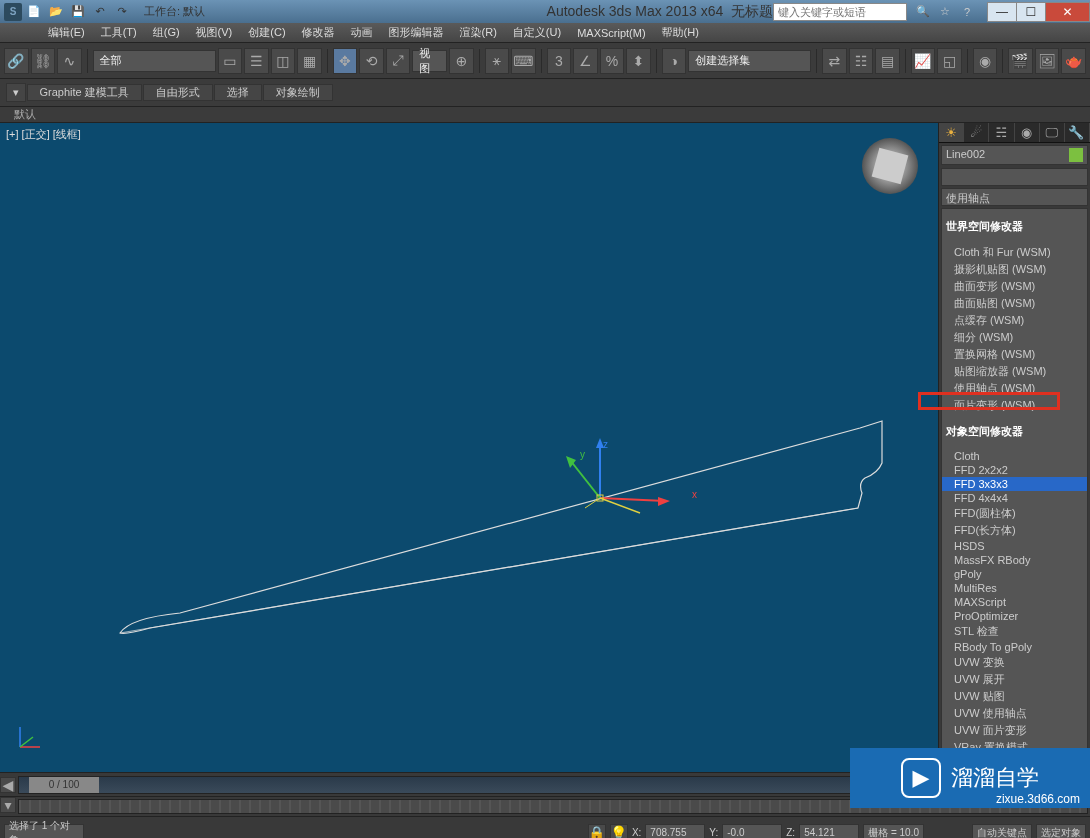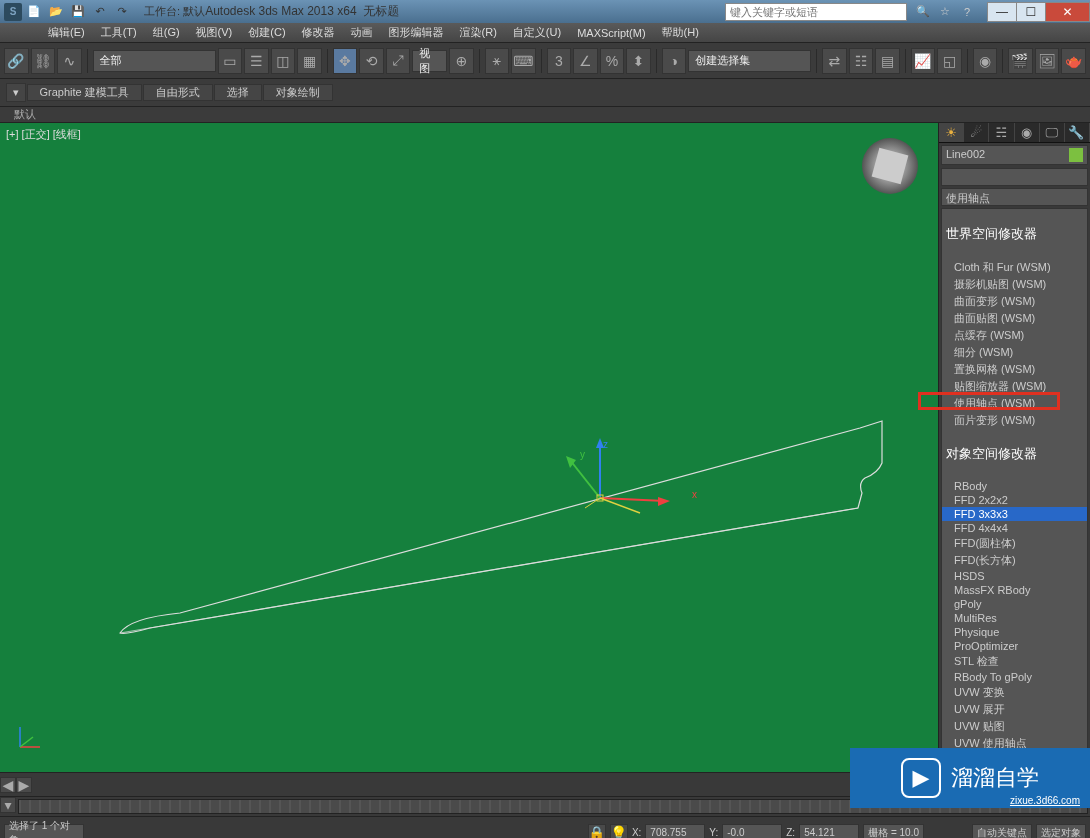--- a/index.html
+++ b/index.html
@@ -4,23 +4,23 @@
   <style>
     * { margin: 0; padding: 0; box-sizing: border-box; font-family: "Microsoft YaHei", Arial, sans-serif; }
     body { width: 1090px; height: 838px; background: #393939; color: #ccc; overflow: hidden; font-size: 11px; position: relative; }
 
     
     .titlebar { height: 23px; background: linear-gradient(#6b93b5, #4a6f8f); display: flex; align-items: center; }
     .titlebar-left { display: flex; align-items: center; gap: 2px; padding-left: 4px; }
     .app-icon { width: 18px; height: 18px; background: #2c4a5e; border-radius: 2px; display: flex; align-items: center; justify-content: center; color: #7da3c1; font-weight: bold; font-size: 10px; }
     .qat-btn { width: 20px; height: 20px; display: flex; align-items: center; justify-content: center; color: #333; }
     .workspace-label { margin-left: 10px; color: #333; font-size: 11px; }
-    .titlebar-center { flex: 1; text-align: left; color: #333; font-size: 12px; }
+    .titlebar-center { flex: 1; text-align: right; color: #333; font-size: 14px; }
     .titlebar-right { display: flex; align-items: center; }
-    .search-box { width: 182px; height: 18px; background: #fff; border: 1px solid #888; margin-right: 5px; padding: 0 4px; font-size: 11px; color: #999; }
+    .search-box { width: 134px; height: 18px; background: #fff; border: 1px solid #888; margin-right: 5px; padding: 0 4px; font-size: 11px; color: #999; }
     .title-ico { width: 18px; height: 18px; display: flex; align-items: center; justify-content: center; margin: 0 2px; }
     .win-controls { display: flex; margin-left: 10px; }
     .win-btn { width: 30px; height: 20px; display: flex; align-items: center; justify-content: center; background: #d8e5f0; border: 1px solid #888; margin-left: -1px; font-size: 12px; color: #333; }
     .win-btn.close { background: #c94a3b; color: #fff; width: 45px; }
 
     
     .menubar { height: 20px; background: linear-gradient(#5a5a5a, #454545); display: flex; align-items: center; padding-left: 40px; border-bottom: 1px solid #222; }
     .menu-item { padding: 2px 8px; color: #ddd; font-size: 11px; }
 
     
@@ -32,35 +32,35 @@
     .tb-dropdown.wide { width: 130px; }
 
     
     .ribbon { height: 28px; background: #3b3b3b; display: flex; align-items: center; padding: 2px 6px; border-bottom: 1px solid #222; gap: 1px; }
     .ribbon-tab { padding: 0 12px; color: #ccc; font-size: 11px; background: #454545; border: 1px solid #333; }
     .ribbon-tab.sml { padding: 2px 6px; }
     .ribbon-sub { height: 16px; background: #3b3b3b; padding-left: 14px; color: #aaa; font-size: 11px; border-bottom: 1px solid #222; }
 
     
     .workspace { display: flex; height: 649px; position: relative; }
-    .viewport { flex: 1; background: #15803d; position: relative; padding-left: 26px; }
+    .viewport { flex: 1; background: #0c4a6e; position: relative; padding-left: 26px; }
     .viewport-label { position: absolute; top: 4px; left: 6px; color: #ddd; font-size: 11px; }
     .viewcube { position: absolute; top: 15px; right: 20px; width: 56px; height: 56px; background: radial-gradient(circle, #aaa 30%, #555 70%); border-radius: 50%; display: flex; align-items: center; justify-content: center; }
     .viewcube-inner { width: 30px; height: 30px; background: #ccc; transform: rotate(15deg); }
 
     
     .right-panel { width: 152px; background: #393939; border-left: 1px solid #222; display: flex; flex-direction: column; }
     .panel-tabs { height: 20px; background: #2a2a2a; display: flex; border-bottom: 1px solid #111; }
     .panel-tab { flex: 1; display: flex; align-items: center; justify-content: center; font-size: 13px; color: #aaa; border-right: 1px solid #444; }
     .panel-tab.active { background: #444; color: #e8b040; }
     .obj-name { height: 20px; background: #555; margin: 2px; padding: 2px 4px; font-size: 11px; border: 1px solid #333; }
     .obj-color { width: 14px; height: 14px; background: #7cc040; float: right; }
     .mod-dropdown { height: 18px; background: #555; margin: 1px 2px; padding: 2px 4px; font-size: 11px; border: 1px solid #333; }
     .mod-list-container { flex: 1; background: #555; margin: 1px 2px; border: 1px solid #333; overflow-y: auto; font-size: 11px; position: relative; }
-    .mod-section { padding: 16px 4px; color: #fff; font-weight: normal; font-size: 13px; }
+    .mod-section { padding: 10px 4px; color: #fff; font-weight: bold; font-size: 11px; }
     .mod-item { padding: 1px 4px 1px 12px; color: #ccc; cursor: pointer; }
     .mod-item.selected { background: #2868c8; color: #fff; }
     .red-highlight { position: absolute; border: 3px solid #e03020; pointer-events: none; }
 
     
     .timeline-area { height: 24px; background: #393939; border-top: 1px solid #222; display: flex; align-items: center; position: relative; }
     .time-ruler { flex: 1; height: 18px; background: linear-gradient(#2a3a4a, #3a4a5a); margin: 2px; position: relative; border: 1px solid #222; }
     .time-slider { position: absolute; left: 10px; top: 0; width: 70px; height: 100%; background: #888; color: #333; display: flex; align-items: center; justify-content: center; font-size: 10px; }
 
     .track-area { height: 20px; background: #393939; display: flex; border-top: 1px solid #222; }
@@ -68,21 +68,21 @@
 
     
     .statusbar { height: 32px; background: #393939; border-top: 1px solid #222; display: flex; align-items: center; padding: 0 4px; font-size: 10px; gap: 4px; }
     .status-cell { background: #555; border: 1px solid #333; padding: 2px 4px; height: 18px; display: flex; align-items: center; }
     .status-cell.wide { width: 60px; }
     .coord-label { color: #ccc; }
 
     
     .watermark { position: absolute; bottom: 30px; right: 0; width: 240px; height: 60px; background: #1a6bb3; color: #fff; display: flex; align-items: center; justify-content: center; font-size: 22px; z-index: 100; }
     .watermark-icon { width: 40px; height: 40px; border: 2px solid #fff; border-radius: 8px; margin-right: 10px; display: flex; align-items: center; justify-content: center; }
-    .watermark-sub { position: absolute; bottom: 2px; right: 10px; font-size: 10px; text-decoration: underline; }
+    .watermark-sub { position: absolute; bottom: 2px; right: 10px; font-size: 12px; }
 
     .gizmo { position: absolute; bottom: 20px; left: 15px; width: 30px; height: 30px; }
     
     .knife-svg { position: absolute; top: 0; left: 0; width: 100%; height: 100%; }
   </style>
 </head>
 <body>
 
 <div class="titlebar">
   <div class="titlebar-left">
@@ -229,31 +229,31 @@
       <div class="mod-item">摄影机贴图 (WSM)</div>
       <div class="mod-item">曲面变形 (WSM)</div>
       <div class="mod-item">曲面贴图 (WSM)</div>
       <div class="mod-item">点缓存 (WSM)</div>
       <div class="mod-item">细分 (WSM)</div>
       <div class="mod-item">置换网格 (WSM)</div>
       <div class="mod-item">贴图缩放器 (WSM)</div>
       <div class="mod-item">使用轴点 (WSM)</div>
       <div class="mod-item">面片变形 (WSM)</div>
       <div class="mod-section">对象空间修改器</div>
-      <div class="mod-item">RBody</div>
+      <div class="mod-item">Cloth</div>
       <div class="mod-item">FFD 2x2x2</div>
       <div class="mod-item selected">FFD 3x3x3</div>
       <div class="mod-item">FFD 4x4x4</div>
       <div class="mod-item">FFD(圆柱体)</div>
       <div class="mod-item">FFD(长方体)</div>
       <div class="mod-item">HSDS</div>
       <div class="mod-item">MassFX RBody</div>
       <div class="mod-item">gPoly</div>
       <div class="mod-item">MultiRes</div>
-      <div class="mod-item">Physique</div>
+      <div class="mod-item">MAXScript</div>
       <div class="mod-item">ProOptimizer</div>
       <div class="mod-item">STL 检查</div>
       <div class="mod-item">RBody To gPoly</div>
       <div class="mod-item">UVW 变换</div>
       <div class="mod-item">UVW 展开</div>
       <div class="mod-item">UVW 贴图</div>
       <div class="mod-item">UVW 使用轴点</div>
       <div class="mod-item">UVW 面片变形</div>
       <div class="mod-item">VRay 置换模式</div>
       <div class="mod-item">X 变换</div>
@@ -261,20 +261,23 @@
       <div class="mod-item">体积选择</div>
 
     </div>
   </div>
 </div>
 
 <div class="red-highlight" style="top:392px; left:918px; width:142px; height:18px;"></div>
 
 <div class="timeline-area">
   <div class="tb-btn" style="width:16px;height:16px">◀</div>
+  <div class="time-ruler">
+    <div class="time-slider">0 / 100</div>
+  </div>
   <div class="tb-btn" style="width:16px;height:16px">▶</div>
 </div>
 <div class="track-area">
   <div class="tb-btn" style="width:16px;height:16px">▾</div>
   <div class="track-strip"></div>
 </div>
 
 <div class="statusbar">
   <div class="status-cell" style="width:80px">选择了 1 个对象</div>
   <div style="flex:1"></div>

